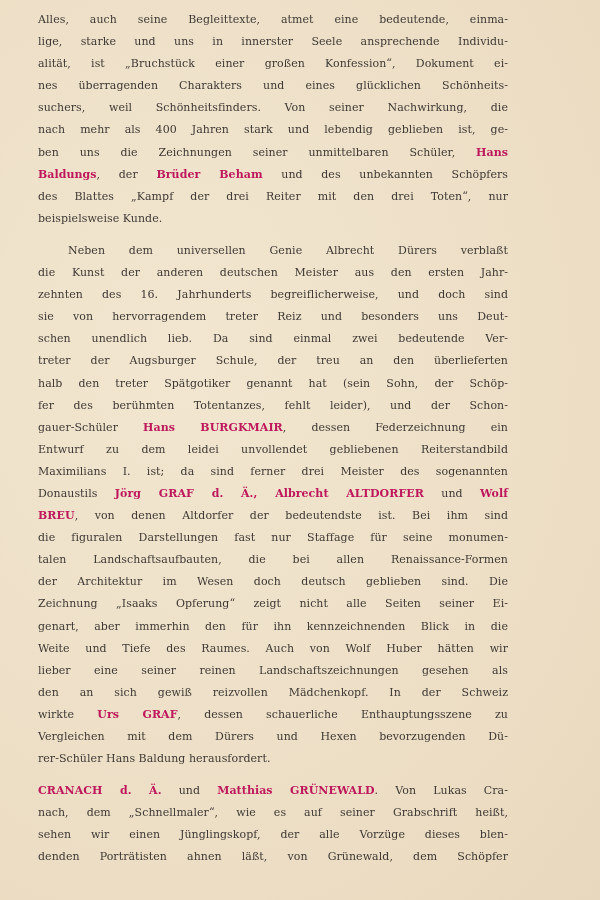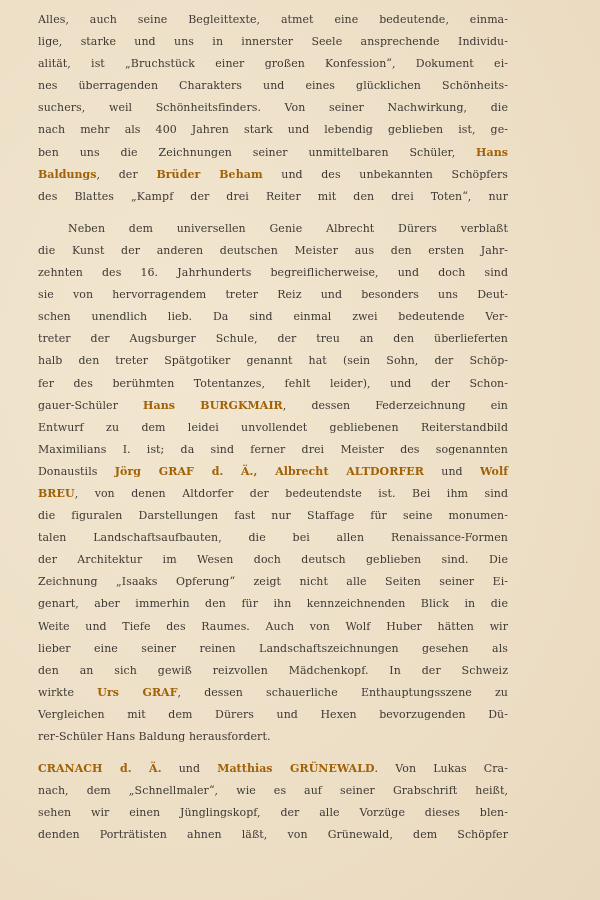--- a/index.html
+++ b/index.html
@@ -18,36 +18,37 @@
       height: 22.1px; line-height: 22.1px;
       font-size: 11px;
       white-space: nowrap;
       text-align: justify;
       text-align-last: justify;
       letter-spacing: 0.05px;
     }
     .line.last { text-align-last: left; }
     .line.indent { padding-left: 30px; }
     .gap { height: 10px; }
-    b { font-weight: bold; color: #a16207; }
+    b { font-weight: bold; color: #be185d; }
   </style>
 </head>
 <body>
 
 <div class="page" id="page">
     <div>
       <div class="line">Alles, auch seine Begleittexte, atmet eine bedeutende, einma-</div>
       <div class="line">lige, starke und uns in innerster Seele ansprechende Individu-</div>
       <div class="line">alität, ist „Bruchstück einer großen Konfession“, Dokument ei-</div>
       <div class="line">nes überragenden Charakters und eines glücklichen Schönheits-</div>
       <div class="line">suchers, weil Schönheitsfinders. Von seiner Nachwirkung, die</div>
       <div class="line">nach mehr als 400 Jahren stark und lebendig geblieben ist, ge-</div>
       <div class="line">ben uns die Zeichnungen seiner unmittelbaren Schüler, <b>Hans</b></div>
       <div class="line"><b>Baldungs</b>, der <b>Brüder Beham</b> und des unbekannten Schöpfers</div>
       <div class="line">des Blattes „Kampf der drei Reiter mit den drei Toten“, nur</div>
+      <div class="line last">beispielsweise Kunde.</div>
     </div>
     <div class="gap"></div>
     <div>
       <div class="line indent">Neben dem universellen Genie Albrecht Dürers verblaßt</div>
       <div class="line">die Kunst der anderen deutschen Meister aus den ersten Jahr-</div>
       <div class="line">zehnten des 16. Jahrhunderts begreiflicherweise, und doch sind</div>
       <div class="line">sie von hervorragendem treter Reiz und besonders uns Deut-</div>
       <div class="line">schen unendlich lieb. Da sind einmal zwei bedeutende Ver-</div>
       <div class="line">treter der Augsburger Schule, der treu an den überlieferten</div>
       <div class="line">halb den treter Spätgotiker genannt hat (sein Sohn, der Schöp-</div>

